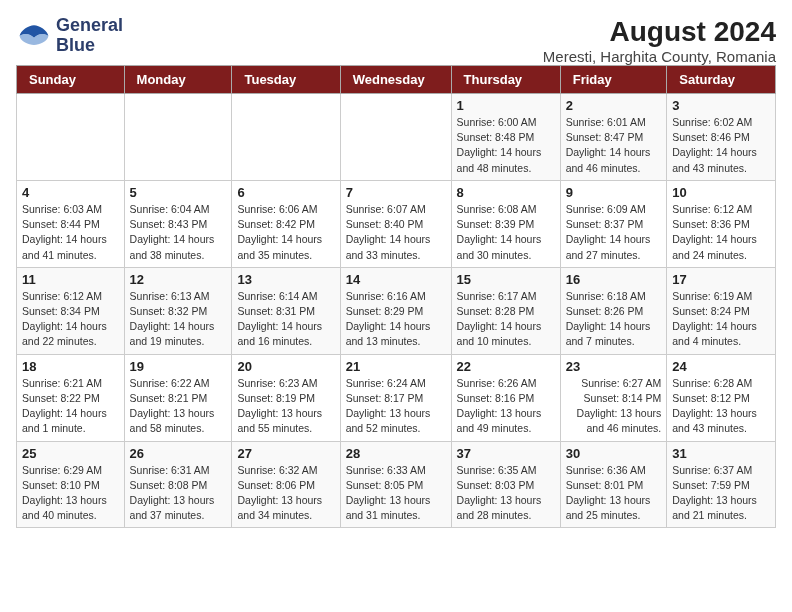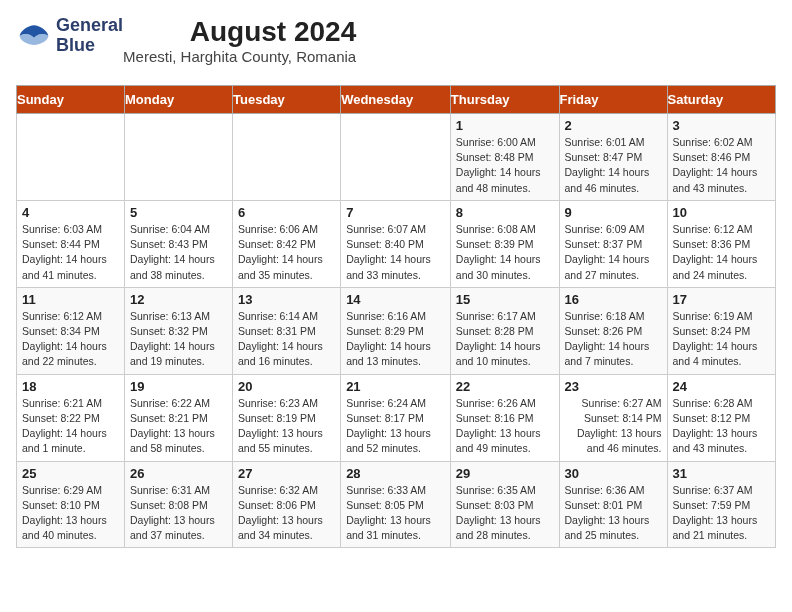--- a/index.html
+++ b/index.html
@@ -5,23 +5,23 @@
     * { box-sizing: border-box; margin: 0; padding: 0; }
     body {
       font-family: Arial, sans-serif;
       background: #fff;
       width: 792px;
       min-height: 612px;
       padding: 16px;
     }
     .header-section {
       display: flex;
-      justify-content: flex-start;
+      justify-content: space-between;
       align-items: flex-start;
-      margin-bottom: 20px;
+      margin-bottom: 0;
     }
     .logo {
       display: flex;
       align-items: center;
       gap: 4px;
     }
     .logo-text {
       font-size: 18px;
       font-weight: bold;
       line-height: 1.1;
@@ -43,23 +43,23 @@
     .location {
       font-size: 15px;
       color: #444;
     }
     table {
       width: 100%;
       border-collapse: collapse;
       font-size: 11px;
     }
     thead tr th {
-      background-color: #c2410c;
+      background-color: #7f1d1d;
       color: #fff;
-      padding: 6px 0;
+      padding: 6px 12px;
       text-align: left;
       font-size: 13px;
       font-weight: bold;
       border: 1px solid #aaa;
     }
     tbody tr td {
       vertical-align: top;
       border: 1px solid #ccc;
       padding: 4px 5px;
       height: 80px;
@@ -294,21 +294,21 @@
 Sunset: 8:06 PM
 Daylight: 13 hours and 34 minutes.</div>
         </td>
         <td>
           <span class="day-number">28</span>
           <div class="day-info" style="white-space: pre-line;">Sunrise: 6:33 AM
 Sunset: 8:05 PM
 Daylight: 13 hours and 31 minutes.</div>
         </td>
         <td>
-          <span class="day-number">29</span>
+          <span class="day-number">37</span>
           <div class="day-info" style="white-space: pre-line;">Sunrise: 6:35 AM
 Sunset: 8:03 PM
 Daylight: 13 hours and 28 minutes.</div>
         </td>
         <td>
           <span class="day-number">30</span>
           <div class="day-info" style="white-space: pre-line;">Sunrise: 6:36 AM
 Sunset: 8:01 PM
 Daylight: 13 hours and 25 minutes.</div>
         </td>

